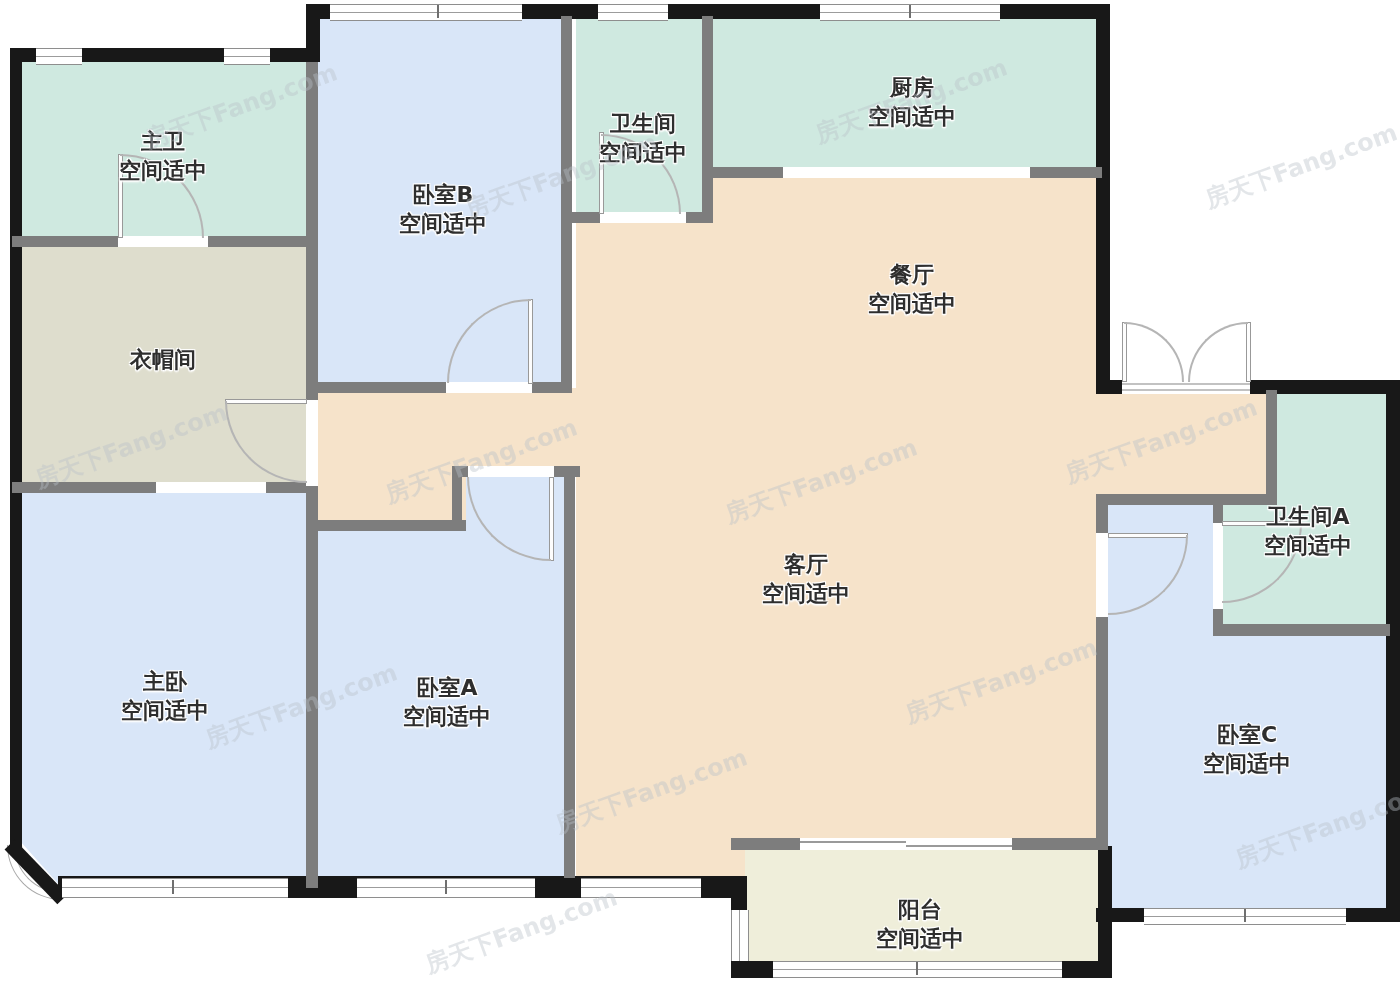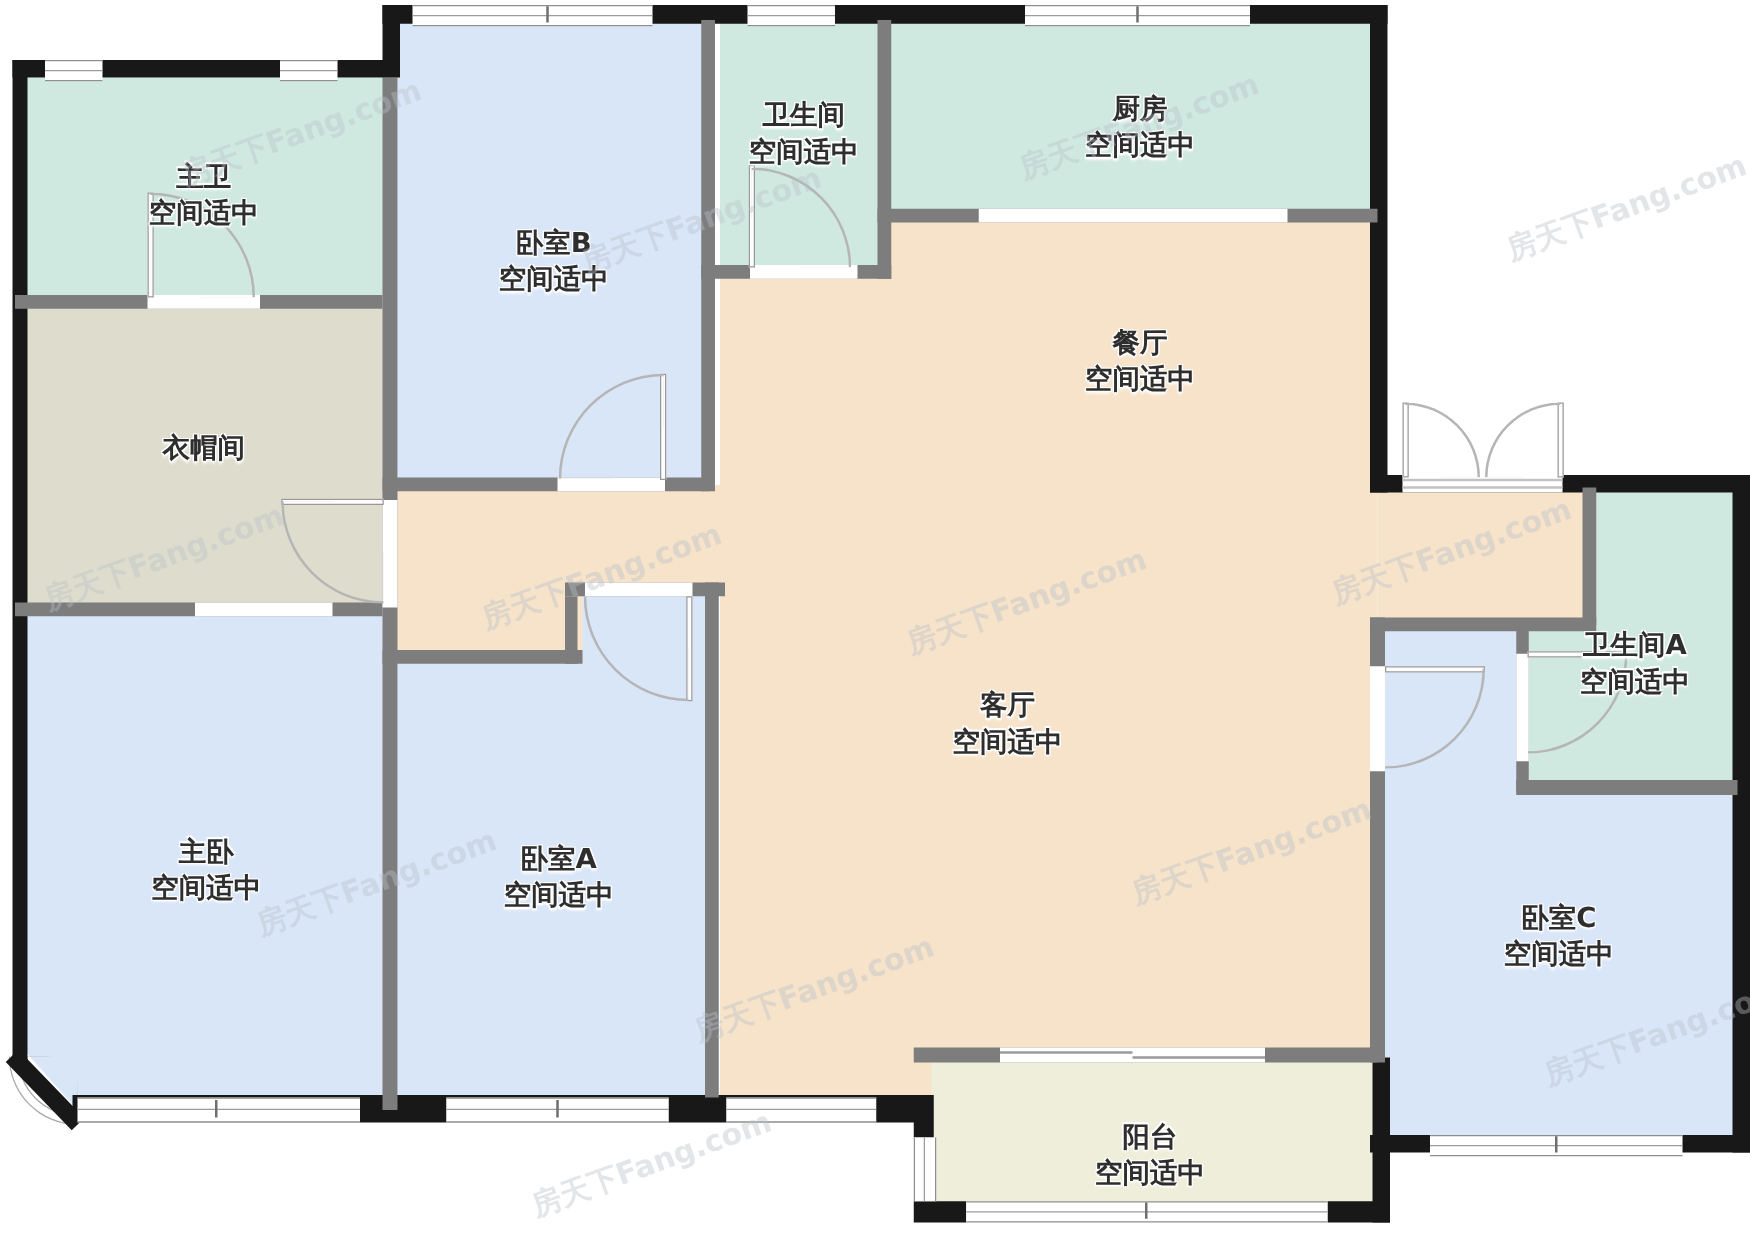--- a/index.html
+++ b/index.html
@@ -161,21 +161,21 @@
     <div>空间适中</div>
   </div>
   <div class="lbl" style="left:443px;top:210px;">
     <div>卧室B</div>
     <div>空间适中</div>
   </div>
   <div class="lbl" style="left:447px;top:703px;">
     <div>卧室A</div>
     <div>空间适中</div>
   </div>
-  <div class="lbl" style="left:643px;top:108px;">
+  <div class="lbl" style="left:643px;top:139px;">
     <div>卫生间</div>
     <div>空间适中</div>
   </div>
   <div class="lbl" style="left:912px;top:103px;">
     <div>厨房</div>
     <div>空间适中</div>
   </div>
   <div class="lbl" style="left:912px;top:290px;">
     <div>餐厅</div>
     <div>空间适中</div>

